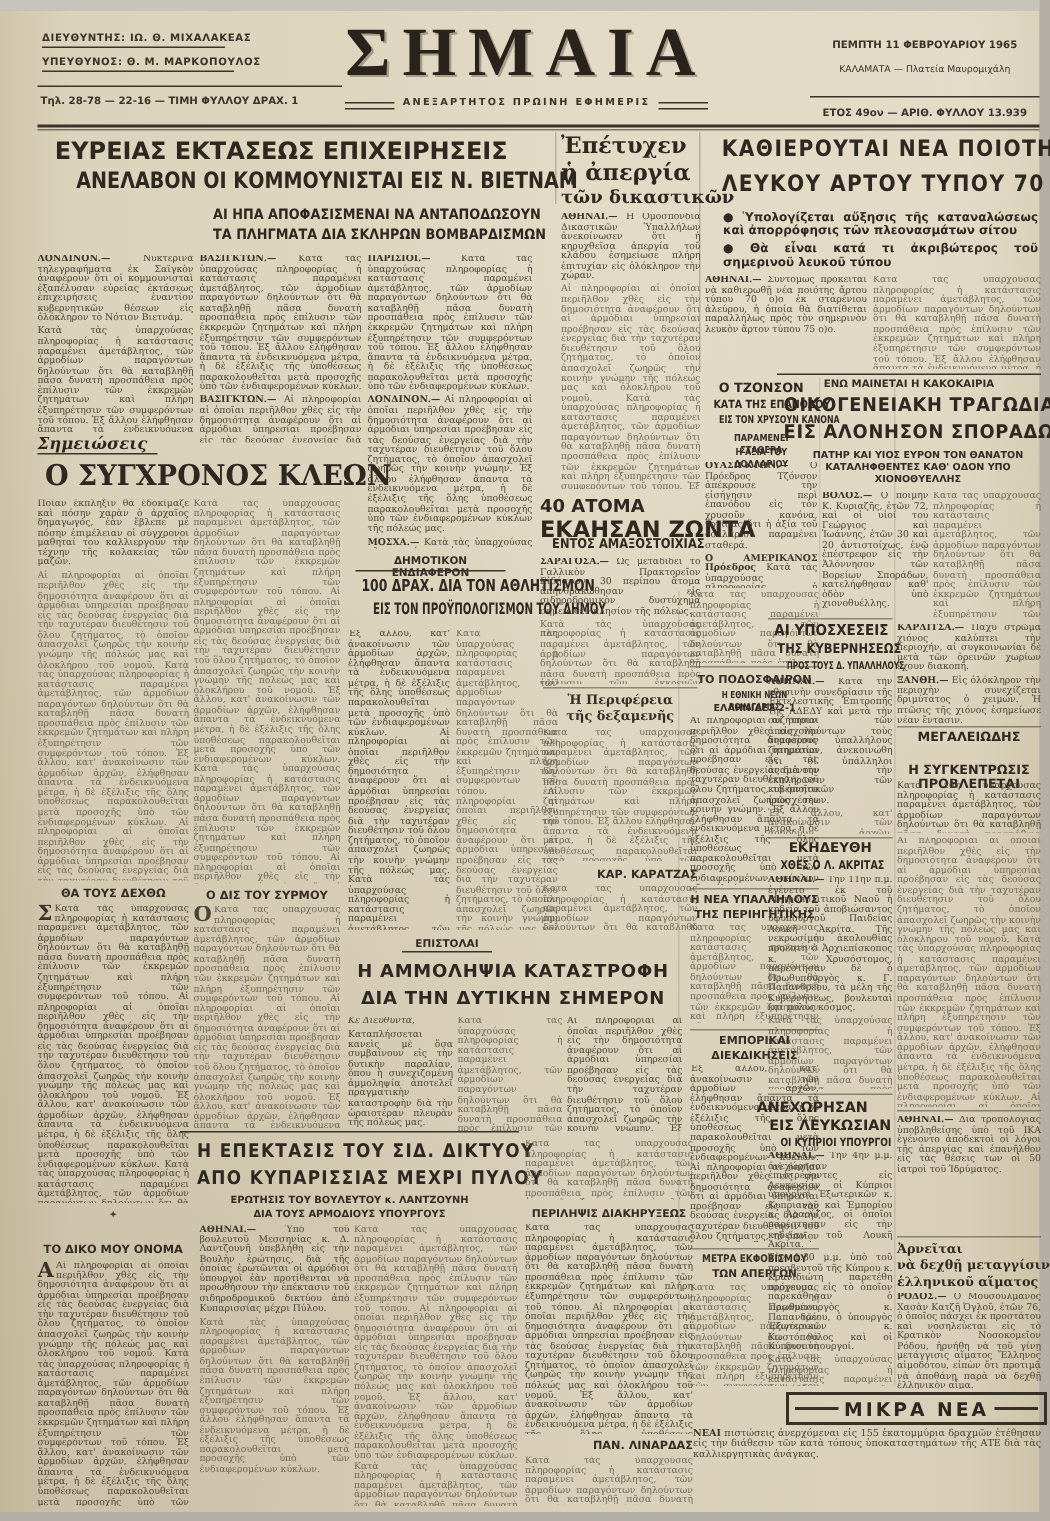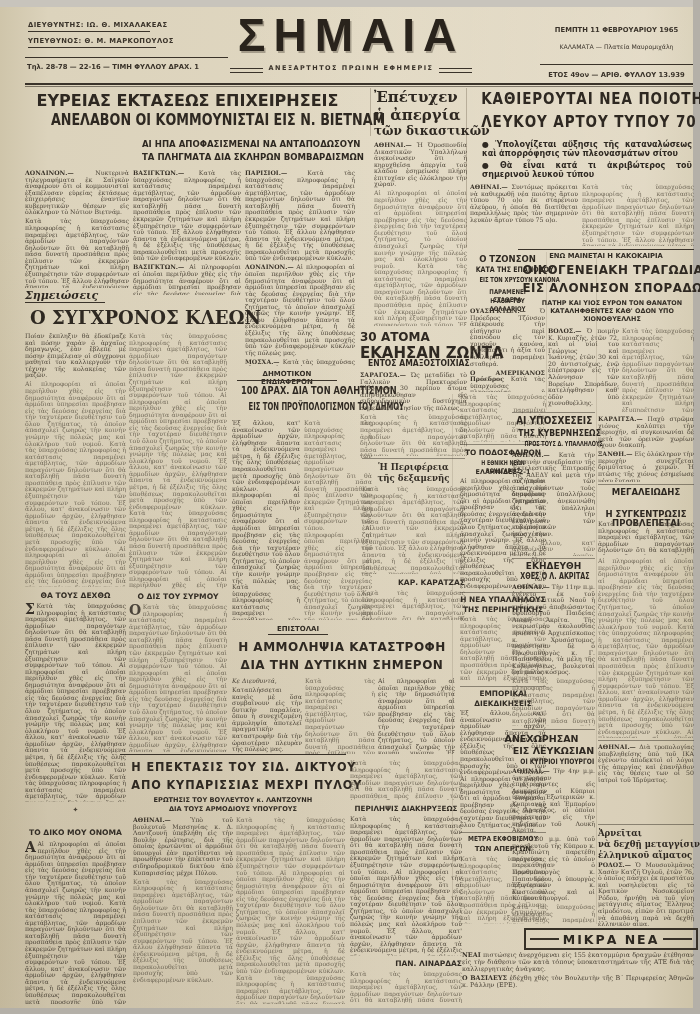--- a/index.html
+++ b/index.html
@@ -33,21 +33,21 @@
   .rule{background:#3a332a}
   .vrule{background:rgba(85,73,52,.30)}
   .kick{font-family:"DejaVu Sans",sans-serif;font-weight:bold;color:#332d25;text-align:center}
   .mh{font-family:"DejaVu Sans",sans-serif;font-weight:bold;color:#3a332a}
   .dbl{height:3px;border-top:1px solid #3a332a;border-bottom:1px solid #3a332a;flex:1;margin-top:4px}
   .subrow{display:flex;gap:5px}
   .sub{font:6.5px "DejaVu Sans",sans-serif;font-weight:bold;letter-spacing:1.5px;color:#3a332a;white-space:nowrap}
   .bull{font:bold 8px/1.18 "DejaVu Sans",sans-serif;color:#2f2922;text-align:justify}
   .bull .g{margin-right:3px}
   .sig{font:bold 7.5px "DejaVu Sans",sans-serif;color:#332d25;text-align:right}
-  #mast-title{font-family:Liberation Sans, sans-serif;font-weight:bold;font-size:46px;letter-spacing:8px;
+  #mast-title{font-family:Liberation Serif, serif;font-weight:bold;font-size:46px;letter-spacing:8px;
     color:#29231c;text-align:center;text-shadow:1.5px 1.5px 0 rgba(58,48,38,.35);white-space:nowrap}
   #mikra-box{border:2px solid #363027;display:flex;align-items:center;gap:4px;padding:0 4px}
   #mikra-box .ln{flex:1;height:1.5px;background:#363027}
   #mikra-box .ttl{font:bold 12.5px "DejaVu Sans",sans-serif;letter-spacing:2px;color:#2c2720;white-space:nowrap}
   .orn{text-align:center;font-size:7px;color:#4a4236}
 </style>
 </head>
 <body>
 
 <div id="paper" class="abs"></div>
@@ -149,21 +149,21 @@
 <div class="abs rule" style="left:237px;top:380px;width:100px;height:.8px"></div>
 <div class="abs hs sq75" style="left:222px;top:384px;width:152px;font-size:11px">100 ΔΡΑΧ. ΔΙΑ ΤΟΝ ΑΘΛΗΤΙΣΜΟΝ</div>
 <div class="abs hs sq65" style="left:222px;top:400px;width:152px;font-size:10.5px">ΕΙΣ ΤΟΝ ΠΡΟΫΠΟΛΟΓΙΣΜΟΝ ΤΟΥ ΔΗΜΟΥ</div>
 <div class="abs t" style="left:232px;top:420px;width:68px;height:200px">
   <p>Ἐξ ἄλλου, κατ' ἀνακοίνωσιν τῶν ἁρμοδίων ἀρχῶν, ἐλήφθησαν ἅπαντα τὰ ἐνδεικνυόμενα μέτρα, ἡ δὲ ἐξέλιξις τῆς ὅλης ὑποθέσεως παρακολουθεῖται μετὰ προσοχῆς ὑπὸ τῶν ἐνδιαφερομένων κύκλων. Αἱ πληροφορίαι αἱ ὁποῖαι περιῆλθον χθὲς εἰς τὴν δημοσιότητα ἀναφέρουν ὅτι αἱ ἁρμόδιαι ὑπηρεσίαι προέβησαν εἰς τὰς δεούσας ἐνεργείας διὰ τὴν ταχυτέραν διευθέτησιν τοῦ ὅλου ζητήματος, τὸ ὁποῖον ἀπασχολεῖ ζωηρῶς τὴν κοινὴν γνώμην τῆς πόλεώς μας. Κατὰ τὰς ὑπαρχούσας πληροφορίας ἡ κατάστασις παραμένει ἀμετάβλητος, τῶν ἁρμοδίων παραγόντων δηλούντων ὅτι θὰ καταβληθῇ πᾶσα δυνατὴ προσπάθεια πρὸς ἐπίλυσιν τῶν ἐκκρεμῶν ζητημάτων.</p>
 </div>
 <div class="abs t fade" style="left:304px;top:420px;width:68px;height:200px">
   <p>Κατὰ τὰς ὑπαρχούσας πληροφορίας ἡ κατάστασις παραμένει ἀμετάβλητος, τῶν ἁρμοδίων παραγόντων δηλούντων ὅτι θὰ καταβληθῇ πᾶσα δυνατὴ προσπάθεια πρὸς ἐπίλυσιν τῶν ἐκκρεμῶν ζητημάτων καὶ πλήρη ἐξυπηρέτησιν τῶν συμφερόντων τοῦ τόπου. Αἱ πληροφορίαι αἱ ὁποῖαι περιῆλθον χθὲς εἰς τὴν δημοσιότητα ἀναφέρουν ὅτι αἱ ἁρμόδιαι ὑπηρεσίαι προέβησαν εἰς τὰς δεούσας ἐνεργείας διὰ τὴν ταχυτέραν διευθέτησιν τοῦ ὅλου ζητήματος, τὸ ὁποῖον ἀπασχολεῖ ζωηρῶς τὴν κοινὴν γνώμην τῆς πόλεώς μας καὶ ὁλοκλήρου τοῦ νομοῦ. Ἐξ ἄλλου, κατ' ἀνακοίνωσιν τῶν ἁρμοδίων ἀρχῶν, ἐλήφθησαν ἅπαντα τὰ ἐνδεικνυόμενα μέτρα, ἡ δὲ ἐξέλιξις τῆς ὅλης ὑποθέσεως παρακολουθεῖται μετὰ προσοχῆς ὑπὸ τῶν ἐνδιαφερομένων κύκλων. Κατὰ τὰς ὑπαρχούσας πληροφορίας ἡ κατάστασις παραμένει ἀμετάβλητος, τῶν ἁρμοδίων παραγόντων δηλούντων ὅτι θὰ καταβληθῇ πᾶσα δυνατὴ προσπάθεια πρὸς ἐπίλυσιν τῶν ἐκκρεμῶν ζητημάτων καὶ πλήρη ἐξυπηρέτησιν τῶν συμφερόντων τοῦ τόπου. Αἱ πληροφορίαι αἱ ὁποῖαι περιῆλθον χθὲς εἰς τὴν δημοσιότητα ἀναφέρουν ὅτι αἱ ἁρμόδιαι ὑπηρεσίαι προέβησαν εἰς τὰς δεούσας ἐνεργείας διὰ τὴν ταχυτέραν διευθέτησιν τοῦ ὅλου ζητήματος.</p>
 </div>
 
-<div class="abs hs" style="left:360px;top:330px;width:107px;font-size:12px;text-align:left">30 ΑΤΟΜΑ</div>
+<div class="abs hs" style="left:360px;top:330px;width:107px;font-size:12px;text-align:left">40 ΑΤΟΜΑ</div>
 <div class="abs hs" style="left:360px;top:344px;width:107px;font-size:15px;text-align:center">ΕΚΑΗΣΑΝ ΖΩΝΤΑ</div>
 <div class="abs hs sq85" style="left:360px;top:358px;width:107px;font-size:9px;text-align:left">ΕΝΤΟΣ ΑΜΑΞΟΣΤΟΙΧΙΑΣ</div>
 <div class="abs t" style="left:360px;top:372px;width:107px;height:84px">
   <p><span class="dl">ΣΑΡΑΓΟΣΑ.—</span> <span>Ὡς μεταδίδει τὸ Γαλλικὸν Πρακτορεῖον Εἰδήσεων, 30 περίπου ἄτομα ἀπηνθρακώθησαν εἰς σιδηροδρομικὸν δυστύχημα σημειωθὲν πλησίον τῆς πόλεως.</span></p>
   <p class="fade">Κατὰ τὰς ὑπαρχούσας πληροφορίας ἡ κατάστασις παραμένει ἀμετάβλητος, τῶν ἁρμοδίων παραγόντων δηλούντων ὅτι θὰ καταβληθῇ πᾶσα δυνατὴ προσπάθεια πρὸς ἐπίλυσιν τῶν ἐκκρεμῶν ζητημάτων καὶ πλήρη ἐξυπηρέτησιν τῶν συμφερόντων τοῦ τόπου. Ἐξ ἄλλου ἐλήφθησαν ἅπαντα τὰ ἐνδεικνυόμενα μέτρα, ἡ δὲ ἐξέλιξις τῆς ὑποθέσεως παρακολουθεῖται μετὰ προσοχῆς ὑπὸ τῶν ἐνδιαφερομένων κύκλων.</p>
 </div>
 
 <div class="abs rule" style="left:362px;top:458px;width:103px;height:.8px;opacity:.5"></div>
 <div class="abs kick" style="left:362px;top:462px;width:103px;font-size:8.6px;font-family:'DejaVu Serif',serif">Ἡ Περιφέρεια</div>
 <div class="abs kick" style="left:362px;top:473px;width:103px;font-size:8.6px;font-family:'DejaVu Serif',serif">τῆς δεξαμενῆς</div>
@@ -322,19 +322,18 @@
   <p><span class="dl">ΡΟΔΟΣ.—</span> <span>Ὁ Μουσουλμᾶνος Χασὰν Κατζῆ Ὀγλοῦ, ἐτῶν 76, ὁ ὁποῖος πάσχει ἐκ προστάτου καὶ νοσηλεύεται εἰς τὸ Κρατικὸν Νοσοκομεῖον Ρόδου, ἠρνήθη νὰ τοῦ γίνῃ μετάγγισις αἵματος Ἕλληνος αἱμοδότου, εἰπὼν ὅτι προτιμᾷ νὰ ἀποθάνῃ παρὰ νὰ δεχθῇ ἑλληνικὸν αἷμα.</span></p>
 </div>
 
 <div class="abs" id="mikra-box" style="left:524px;top:928px;width:162px;height:18px">
   <div class="ln"></div>
   <div class="ttl">ΜΙΚΡΑ ΝΕΑ</div>
   <div class="ln"></div>
 </div>
 <div class="abs t" style="left:462px;top:952px;width:232px;height:54px;font-size:6.4px">
   <p><span class="dl">ΝΕΑΙ</span> <span>πιστώσεις ἀνερχόμεναι εἰς 155 ἑκατομμύρια δραχμῶν ἐτέθησαν εἰς τὴν διάθεσιν τῶν κατὰ τόπους ὑποκαταστημάτων τῆς ΑΤΕ διὰ τὰς καλλιεργητικὰς ἀνάγκας.</span></p>
-  <p><span class="dl">Ο ΒΑΣΙΛΕΥΣ</span> <span>ἐδέχθη χθὲς τὸν Βουλευτὴν τῆς Β΄ Περιφερείας Ἀθηνῶν κ. Ράλλην (ΕΡΕ).</span></p>
 </div>
 
 <div class="abs vrule" style="left:466px;top:88px;width:1px;height:160px"></div>
 <div class="abs vrule" style="left:452px;top:394px;width:1px;height:530px;opacity:.55"></div>
 <div class="abs vrule" style="left:596px;top:252px;width:1px;height:672px;opacity:.5"></div>
 <div class="abs vrule" style="left:546px;top:252px;width:1px;height:158px;opacity:.45"></div>
 
 </body></html>

